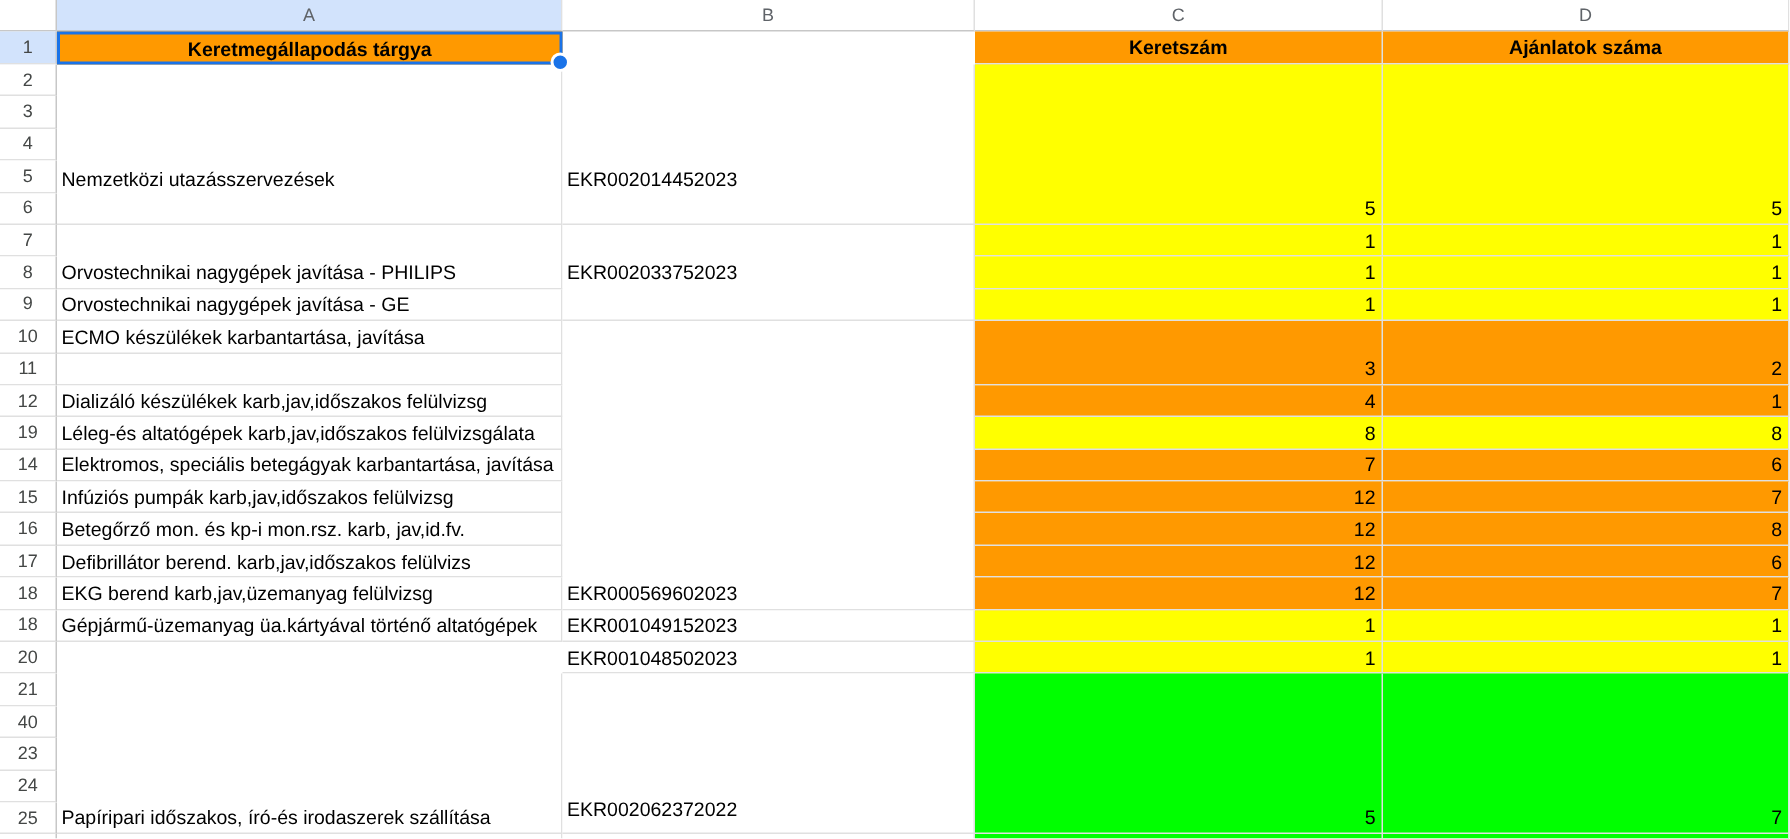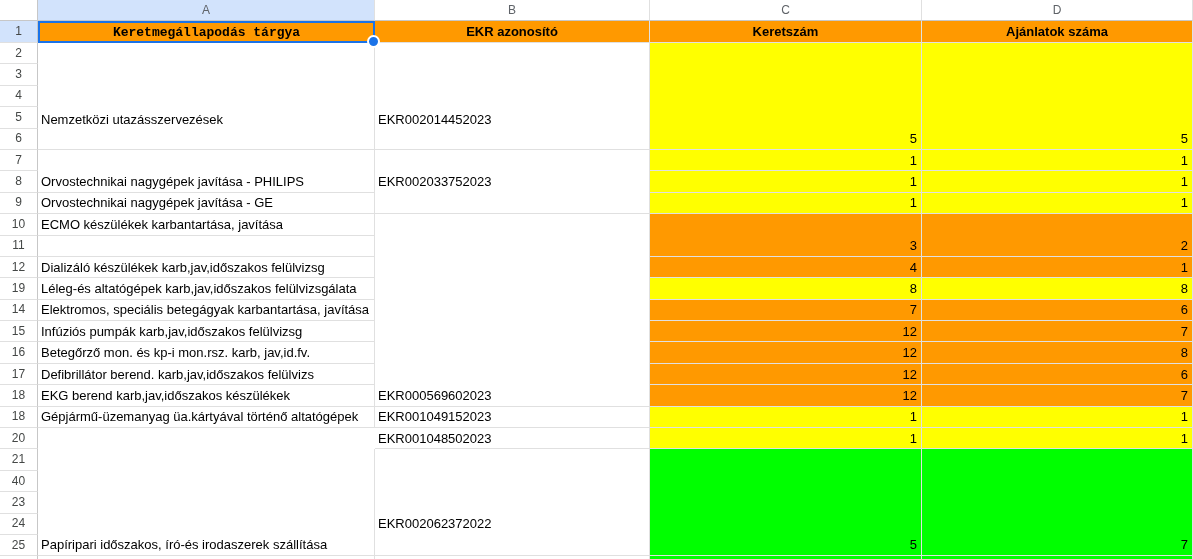--- a/index.html
+++ b/index.html
@@ -10,34 +10,34 @@
     grid-template-columns:38px 337px 275px 272px 271px;
     grid-template-rows:21px 22px repeat(25,21.4px);
   }
   .cell{
     box-sizing:border-box;border-right:1px solid #e0e0e0;border-bottom:1px solid #e0e0e0;
     display:flex;align-items:center;padding:0 3px;overflow:hidden;white-space:nowrap;
     line-height:15px;background:#fff;
   }
   .bottom{align-items:flex-end;padding-bottom:3px;}
   .pb22{align-items:flex-end;padding-bottom:22px;}
-  .pb24{align-items:flex-end;padding-bottom:24px;}
+  .pb24{align-items:flex-end;padding-bottom:8px;}
   .mid{align-items:center;}
   .num{justify-content:flex-end;padding-right:4px;}
   .orange{background:#ff9900;}
   .yellow{background:#ffff00;}
   .green{background:#00ff00;}
   .hdrcell{font-weight:bold;justify-content:center;background:#ff9900;}
   .colhead{grid-row:1;justify-content:center;color:#5f6368;font-size:12px;
     border-bottom:1px solid #c7c7c7;background:#fff;}
   .corner{grid-row:1;grid-column:1;background:#fff;border-right:1px solid #c7c7c7;border-bottom:1px solid #c7c7c7;}
   .rownum{grid-column:1;justify-content:center;color:#444746;font-size:12px;
     border-right:1px solid #c7c7c7;background:#fff;}
   .selhl{background:#d2e3fc;}
-  .selected{border:2px solid #1a73e8;position:relative;z-index:3;overflow:visible;font-family:Liberation Mono, monospace;}
+  .selected{border:2px solid #1a73e8;position:relative;z-index:3;overflow:visible;}
   .handle{position:absolute;right:-7px;bottom:-7px;width:9px;height:9px;border-radius:50%;
     background:#1a73e8;border:2px solid #fff;z-index:4;}
 </style>
 </head>
 <body>
 
 <div class="sheet">
 
   <div class="cell corner"></div>
   <div class="cell colhead selhl" style="grid-column:2">A</div>
@@ -69,36 +69,35 @@
   <div class="cell rownum" style="grid-row:23">40</div>
   <div class="cell rownum" style="grid-row:24">23</div>
   <div class="cell rownum" style="grid-row:25">24</div>
   <div class="cell rownum" style="grid-row:26">25</div>
   <div class="cell rownum" style="grid-row:27"></div>
 
   <div class="cell hdrcell selected" style="grid-row:2;grid-column:2">
     <span>Keretmegállapodás tárgya</span>
     <span class="handle"></span>
   </div>
-  <div class="cell hdrcell" style="grid-row:2;grid-column:3">EKR azonosító</div>
   <div class="cell hdrcell" style="grid-row:2;grid-column:4">Keretszám</div>
   <div class="cell hdrcell" style="grid-row:2;grid-column:5">Ajánlatok száma</div>
 
   <div class="cell pb22" style="grid-row:3/8;grid-column:2">Nemzetközi utazásszervezések</div>
   <div class="cell bottom" style="grid-row:8/10;grid-column:2">Orvostechnikai nagygépek javítása - PHILIPS</div>
   <div class="cell" style="grid-row:10;grid-column:2">Orvostechnikai nagygépek javítása - GE</div>
   <div class="cell" style="grid-row:11;grid-column:2">ECMO készülékek karbantartása, javítása</div>
   <div class="cell" style="grid-row:12;grid-column:2"></div>
   <div class="cell" style="grid-row:13;grid-column:2">Dializáló készülékek karb,jav,időszakos felülvizsg</div>
   <div class="cell" style="grid-row:14;grid-column:2">Léleg-és altatógépek karb,jav,időszakos felülvizsgálata</div>
   <div class="cell" style="grid-row:15;grid-column:2">Elektromos, speciális betegágyak karbantartása, javítása</div>
   <div class="cell" style="grid-row:16;grid-column:2">Infúziós pumpák karb,jav,időszakos felülvizsg</div>
   <div class="cell" style="grid-row:17;grid-column:2">Betegőrző mon. és kp-i mon.rsz. karb, jav,id.fv.</div>
   <div class="cell" style="grid-row:18;grid-column:2">Defibrillátor berend. karb,jav,időszakos felülvizs</div>
-  <div class="cell" style="grid-row:19;grid-column:2">EKG berend karb,jav,időszakos készülékek</div>
+  <div class="cell" style="grid-row:19;grid-column:2">EKG berend karb,jav,üzemanyag felülvizsg</div>
   <div class="cell" style="grid-row:20;grid-column:2">Gépjármű-üzemanyag üa.kártyával történő altatógépek</div>
   <div class="cell bottom" style="grid-row:22/27;grid-column:2">Papíripari időszakos, író-és irodaszerek szállítása</div>
   <div class="cell" style="grid-row:27;grid-column:2"></div>
 
   <div class="cell pb22" style="grid-row:3/8;grid-column:3">EKR002014452023</div>
   <div class="cell mid" style="grid-row:8/11;grid-column:3">EKR002033752023</div>
   <div class="cell bottom" style="grid-row:11/20;grid-column:3">EKR000569602023</div>
   <div class="cell" style="grid-row:20;grid-column:3">EKR001049152023</div>
   <div class="cell" style="grid-row:21;grid-column:3">EKR001048502023</div>
   <div class="cell pb24" style="grid-row:22/27;grid-column:3">EKR002062372022</div>

